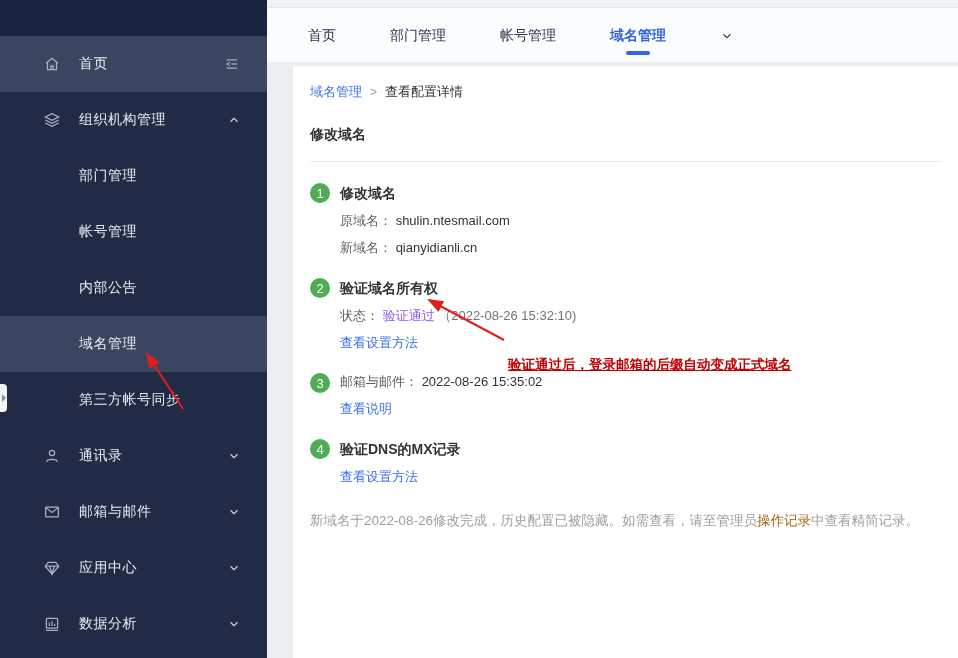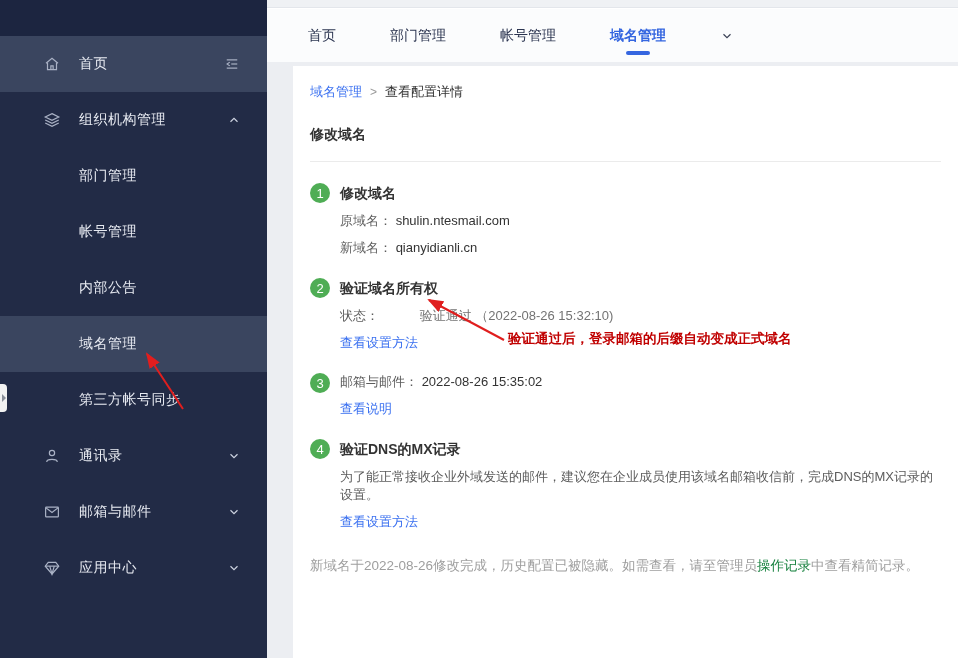--- a/index.html
+++ b/index.html
@@ -80,34 +80,35 @@
 
   .step { position: relative; padding-left: 30px; margin-top: 21px; }
   .step-num {
     position: absolute; left: 0; top: 0; width: 20px; height: 20px;
     border-radius: 50%; background: #4fad55; color: #fff; font-size: 13px;
     display: flex; align-items: center; justify-content: center;
   }
   .step-title { font-size: 14px; font-weight: bold; color: #333; line-height: 20px; }
   .step-line { margin-top: 9px; font-size: 13px; color: #5c5c5c; line-height: 18px; }
   .step-line .value { color: #333; }
-  .status-pass { color: #737373; margin-left: 37px; }
+  .status-pass { color: #8b5cf6; }
   .status-time { color: #737373; }
   .step-link { display: inline-block; margin-top: 9px; font-size: 13px; color: #3a70f0; cursor: pointer; line-height: 18px; }
   .step-desc { margin-top: 9px; font-size: 13px; color: #5c5c5c; line-height: 18px; }
 
   .footnote { margin-top: 26px; font-size: 13.5px; color: #9e9e9e; line-height: 18px; }
-  .footnote .fn-link { color: #15803d; cursor: pointer; text-align: center; }
+  .footnote .fn-link { color: #a16207; cursor: pointer; text-align: center; }
 
   
   .anno-overlay { position: absolute; left: 0; top: 0; width: 958px; height: 658px; pointer-events: none; z-index: 20; }
   .anno-text {
-    position: absolute; left: 508px; top: 330px; z-index: 21;
+    position: absolute; left: 508px; top: 356px; z-index: 21;
     color: #c00000; font-size: 13.5px; font-weight: bold; white-space: nowrap;
     pointer-events: none;
+    text-decoration: underline;
   }
 </style>
 </head>
 <body>
 
 <div class="page">
 
   <nav class="sidebar">
     <div class="sidebar-top"></div>
 
@@ -201,20 +202,37 @@
         </svg>
       </span>
       <span>应用中心</span>
       <span class="nav-trail">
         <svg width="14" height="14" viewBox="0 0 24 24" fill="none" stroke="#cdd3e0" stroke-width="2">
           <path d="M6 9 L12 15 L18 9"></path>
         </svg>
       </span>
     </div>
 
+    <div class="nav-item">
+      <span class="nav-icon">
+        <svg width="18" height="18" viewBox="0 0 24 24" fill="none" stroke="#aab2c5" stroke-width="1.6">
+          <rect x="4.5" y="4.5" width="15" height="13" rx="1"></rect>
+            <path d="M8.5 14.5 V10"></path>
+            <path d="M12 14.5 V8"></path>
+            <path d="M15.5 14.5 V11.5"></path>
+            <path d="M3.5 20.5 H20.5"></path>
+        </svg>
+      </span>
+      <span>数据分析</span>
+      <span class="nav-trail">
+        <svg width="14" height="14" viewBox="0 0 24 24" fill="none" stroke="#cdd3e0" stroke-width="2">
+          <path d="M6 9 L12 15 L18 9"></path>
+        </svg>
+      </span>
+    </div>
   </nav>
 
   <div class="edge-handle">
     <span class="tri"></span>
   </div>
 
   <div class="top-strip"></div>
   <div class="tabbar">
     <span class="tab">首页</span>
     <span class="tab">部门管理</span>
@@ -268,21 +286,20 @@
       <div class="step-line">
         <span class="label">邮箱与邮件：</span>
         <span class="value">2022-08-26 15:35:02</span>
       </div>
       <a class="step-link">查看说明</a>
     </section>
 
     <section class="step">
       <span class="step-num">4</span>
       <div class="step-title">验证DNS的MX记录</div>
-      <div class="step-desc">为了能正常接收企业外域发送的邮件，建议您在企业成员使用该域名邮箱收信前，完成DNS的MX记录的设置。</div>
       <a class="step-link">查看设置方法</a>
     </section>
 
     <p class="footnote">
       <span>新域名于2022-08-26修改完成，历史配置已被隐藏。如需查看，请至管理员</span><span class="fn-link">操作记录</span><span>中查看精简记录。</span>
     </p>
   </main>
 
   <svg class="anno-overlay" width="958" height="658" viewBox="0 0 958 658">
     <defs>

